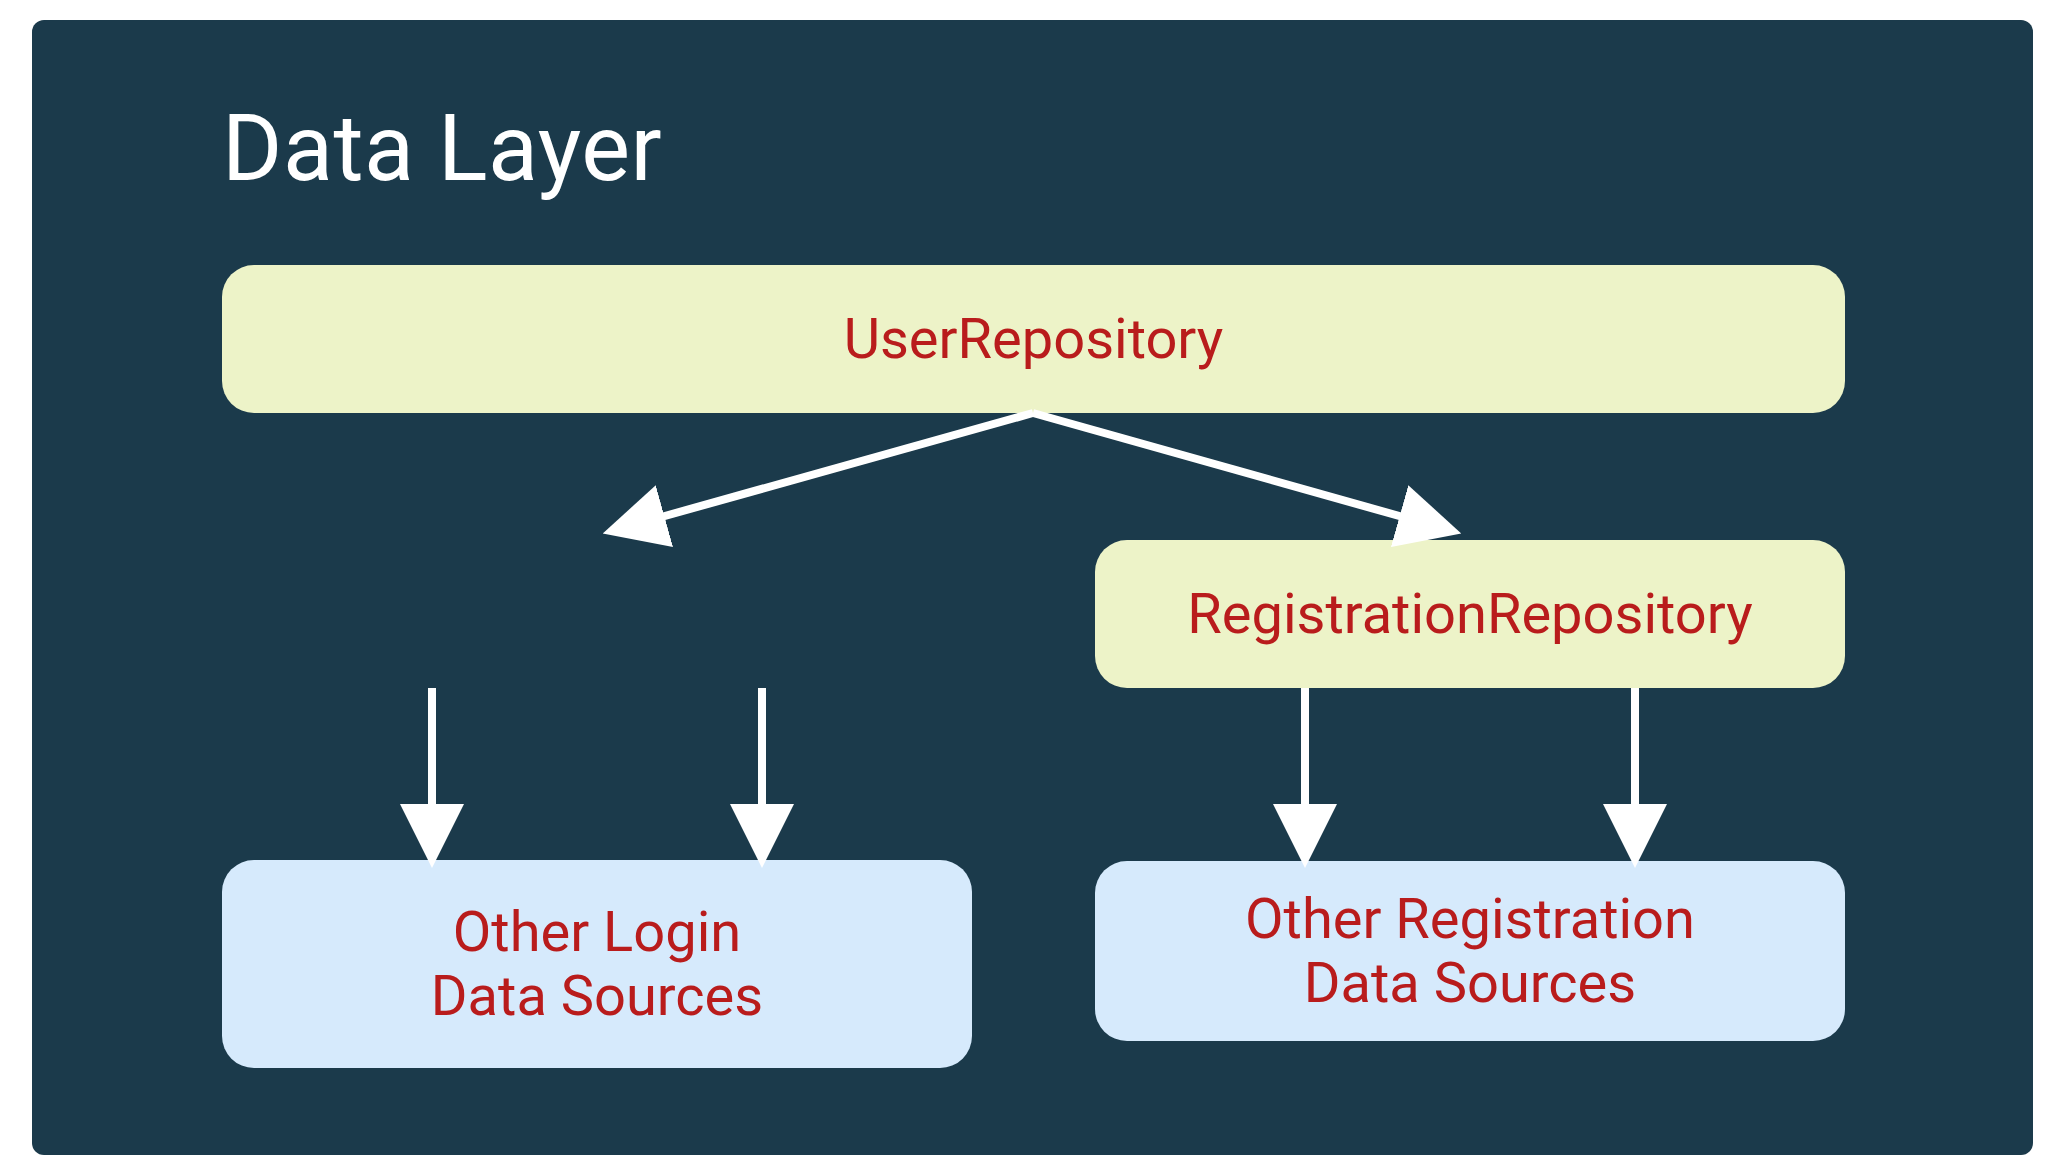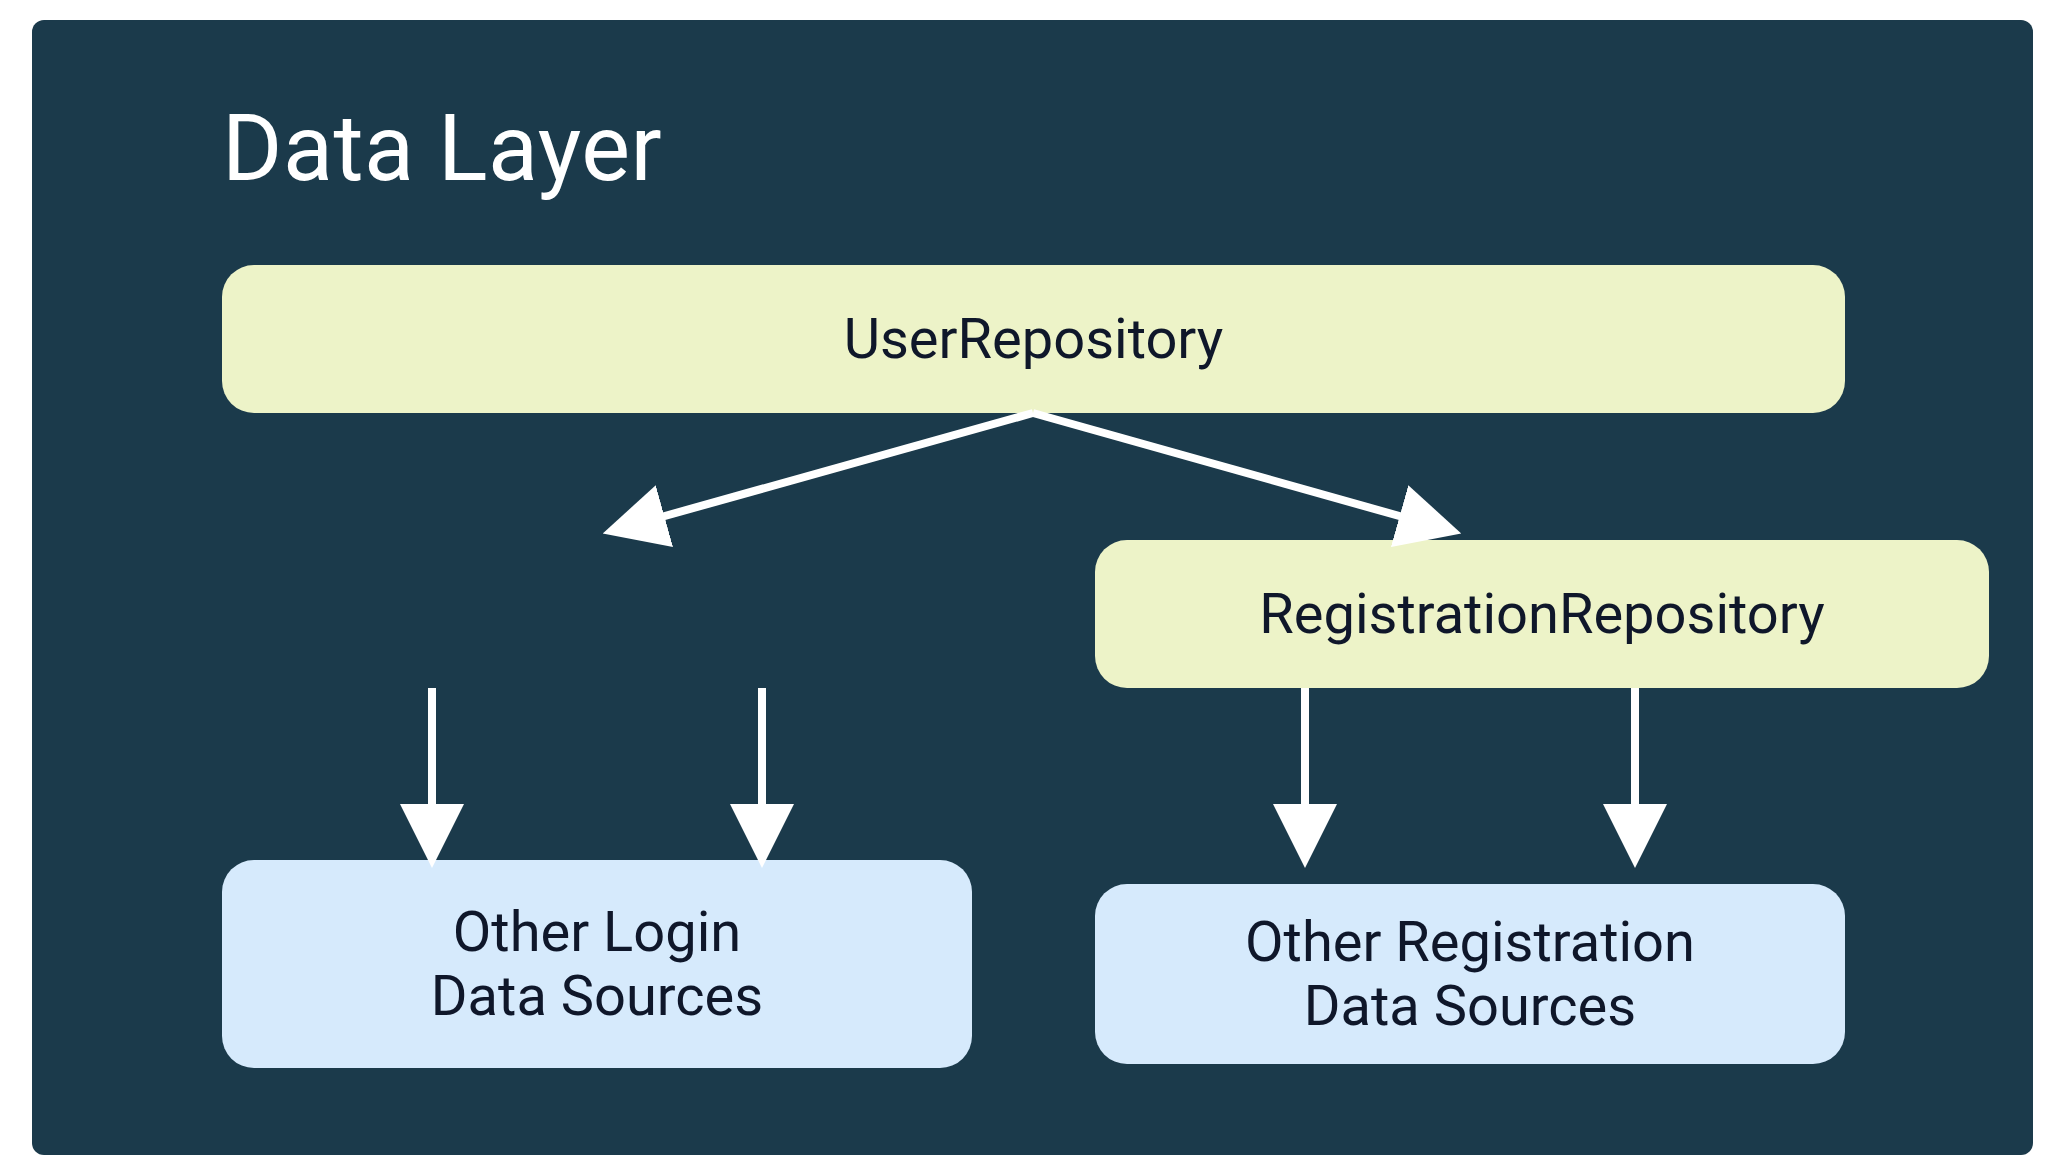--- a/index.html
+++ b/index.html
@@ -33,21 +33,21 @@
     letter-spacing: 0.5px;
   }
   .box {
     position: absolute;
     border-radius: 32px;
     display: flex;
     align-items: center;
     justify-content: center;
     text-align: center;
     font-size: 56px;
-    color: #0f172a;
+    color: #b91c1c;
     line-height: 1.15;
     font-weight: 400;
     padding: 0 20px;
   }
   .box.green { background: #edf3c8; }
   .box.blue  { background: #d6eafc; }
   svg.arrows {
     position: absolute;
     left: 0; top: 0;
     width: 2001px;
@@ -61,29 +61,29 @@
 <div class="stage">
   <div class="panel">
 
     <div class="title">Data Layer</div>
 
     <div class="box green" style="left:190px; top:245px; width:1623px; height:148px;">
       <span>UserRepository</span>
     </div>
 
 
-    <div class="box green" style="left:1063px; top:520px; width:894px; height:148px;">
+    <div class="box green" style="left:1063px; top:520px; width:750px; height:148px;">
       <span>RegistrationRepository</span>
     </div>
 
     <div class="box blue" style="left:190px; top:840px; width:750px; height:208px;">
       <span>Other Login<br>Data Sources</span>
     </div>
 
-    <div class="box blue" style="left:1063px; top:864px; width:750px; height:180px;">
+    <div class="box blue" style="left:1063px; top:841px; width:750px; height:180px;">
       <span>Other Registration<br>Data Sources</span>
     </div>
 
     <svg class="arrows" viewBox="0 0 2001 1135">
       <defs>
         <marker id="arrowhead" markerWidth="8" markerHeight="8" refX="5.5" refY="4" orient="auto" markerUnits="strokeWidth">
           <polygon points="0,0 8,4 0,8" fill="#ffffff"></polygon>
         </marker>
       </defs>
 

